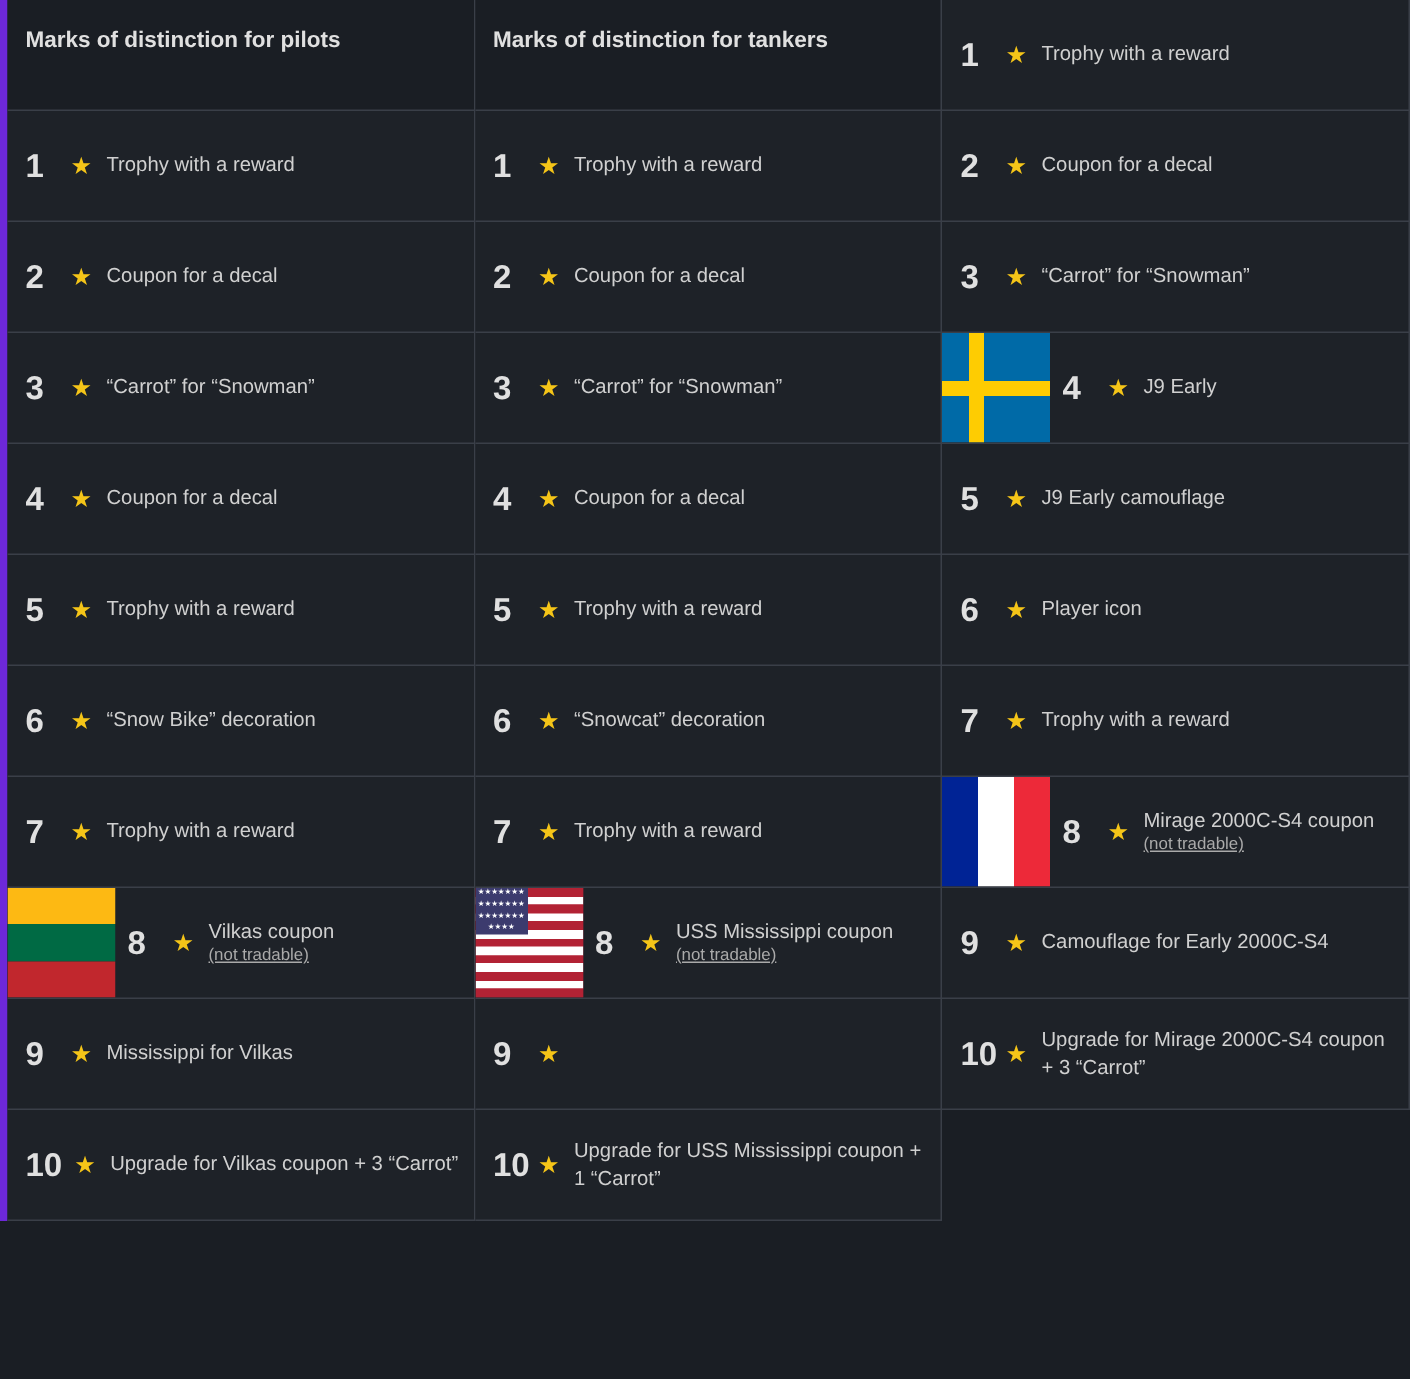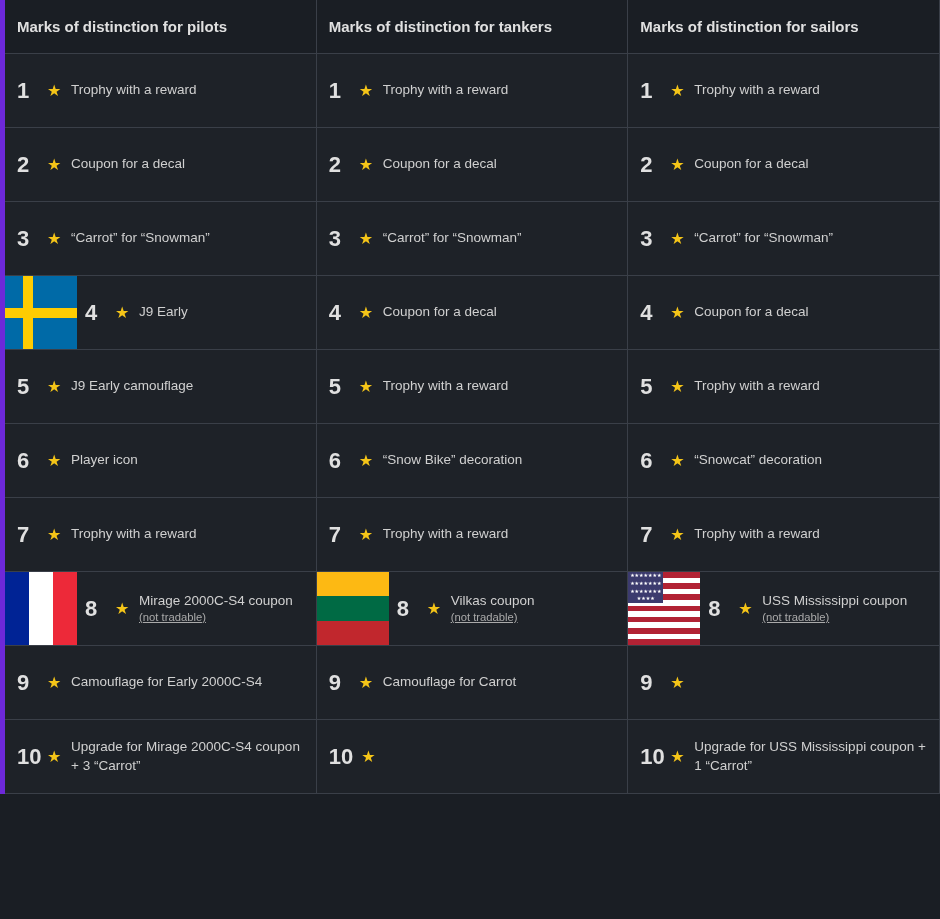--- a/index.html
+++ b/index.html
@@ -153,21 +153,20 @@
       font-size: 5px;
       line-height: 1;
     }
   </style>
 </head>
 <body>
 
 <div class="grid">
 <div class="col-header">Marks of distinction for pilots</div>
     <div class="col-header">Marks of distinction for tankers</div>
-    <div class="col-header">Marks of distinction for sailors</div>
     <div class="row-cell">
 
       <div class="cell-content ">
         <span class="num">1</span>
         <span class="star">★</span>
         <span class="label">Trophy with a reward</span>
       </div>
     </div>
     <div class="row-cell">
 
@@ -418,21 +417,21 @@
         <span class="num">9</span>
         <span class="star">★</span>
         <span class="label">Camouflage for Early 2000C-S4</span>
       </div>
     </div>
     <div class="row-cell">
 
       <div class="cell-content ">
         <span class="num">9</span>
         <span class="star">★</span>
-        <span class="label">Camouflage for Carrot</span>
+        <span class="label">Mississippi for Vilkas</span>
       </div>
     </div>
     <div class="row-cell">
 
       <div class="cell-content ">
         <span class="num">9</span>
         <span class="star">★</span>
       </div>
     </div>
     <div class="row-cell">
@@ -441,20 +440,21 @@
         <span class="num">10</span>
         <span class="star">★</span>
         <span class="label">Upgrade for Mirage 2000C-S4 coupon + 3 “Carrot”</span>
       </div>
     </div>
     <div class="row-cell">
 
       <div class="cell-content ">
         <span class="num">10</span>
         <span class="star">★</span>
+        <span class="label">Upgrade for Vilkas coupon + 3 “Carrot”</span>
       </div>
     </div>
     <div class="row-cell">
 
       <div class="cell-content ">
         <span class="num">10</span>
         <span class="star">★</span>
         <span class="label">Upgrade for USS Mississippi coupon + 1 “Carrot”</span>
       </div>
     </div>

